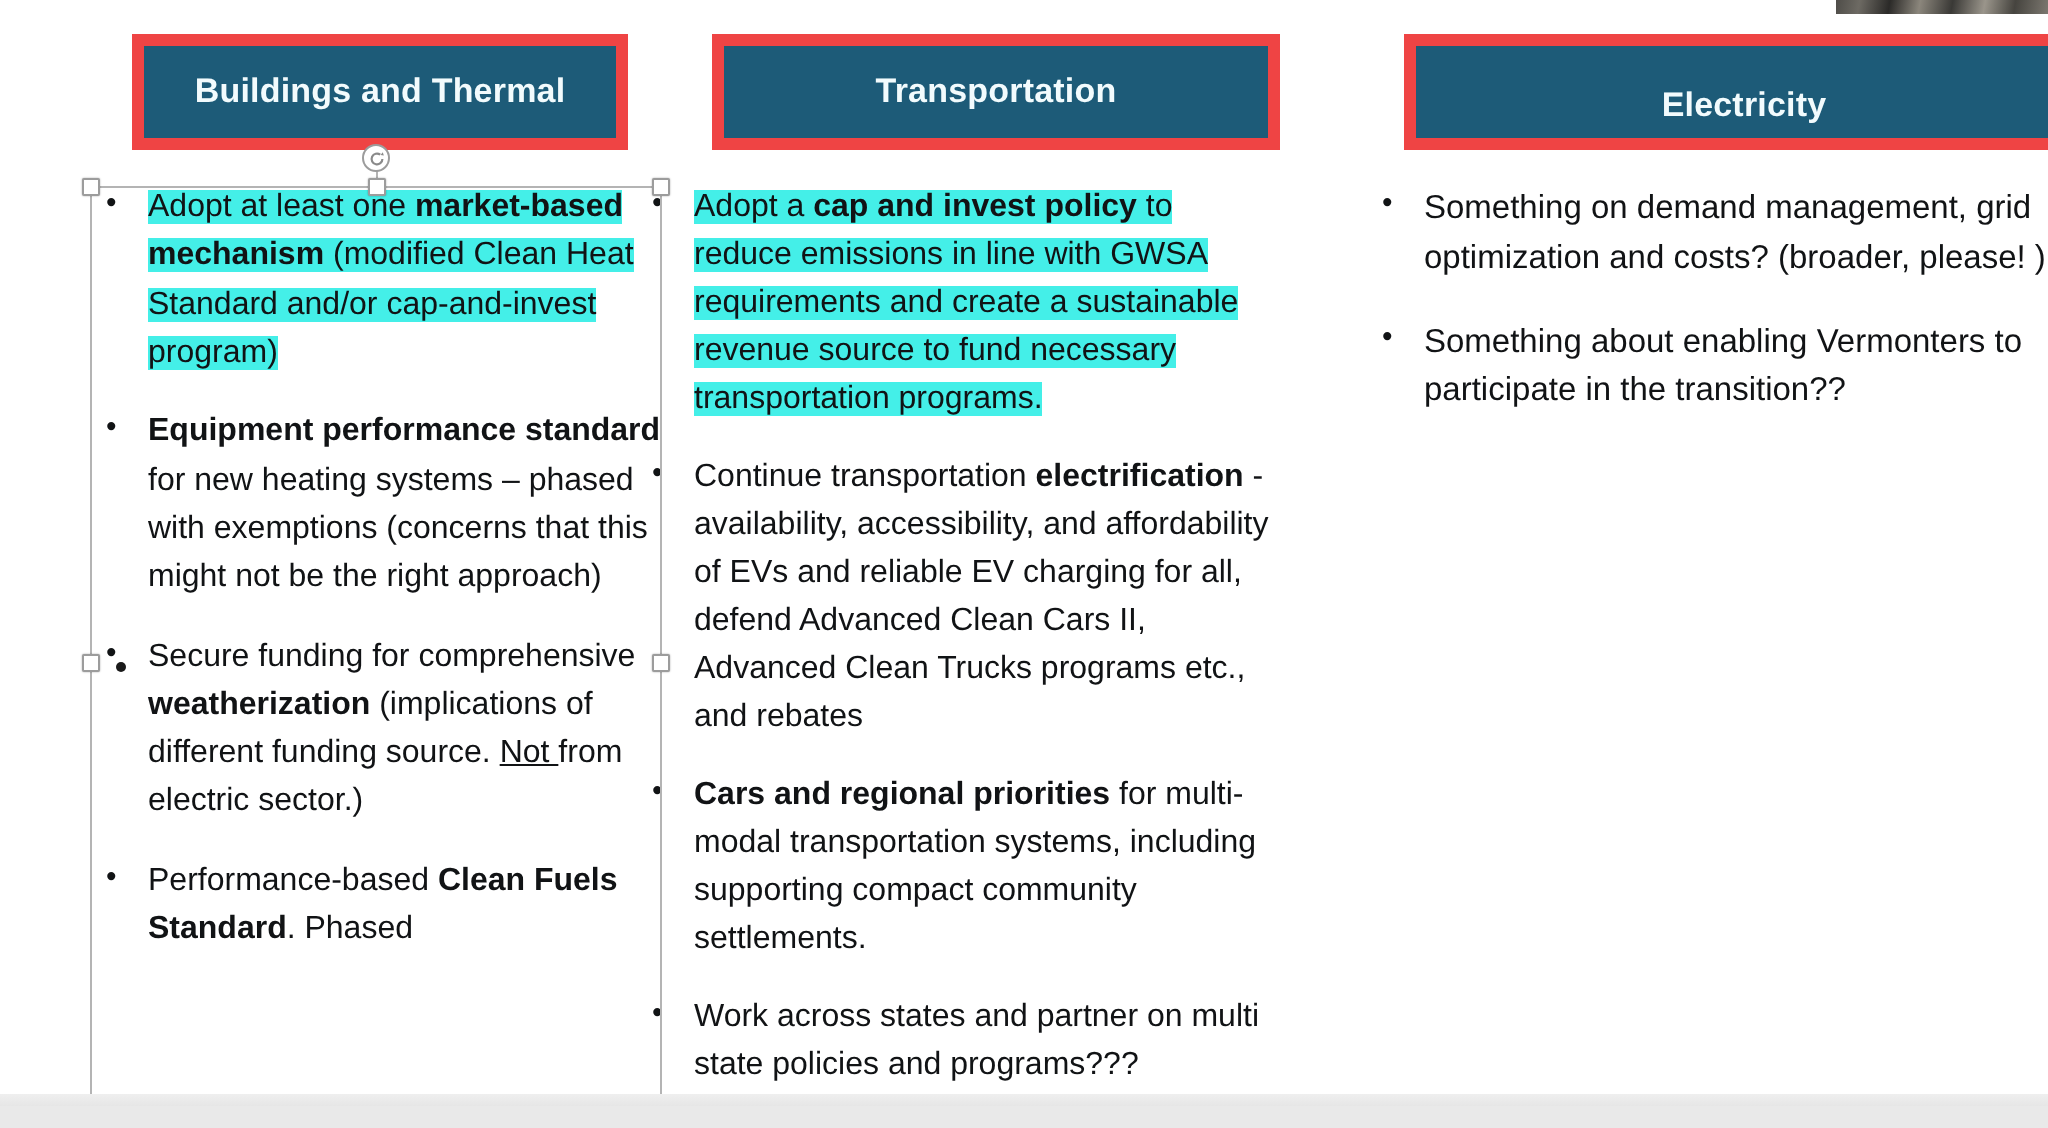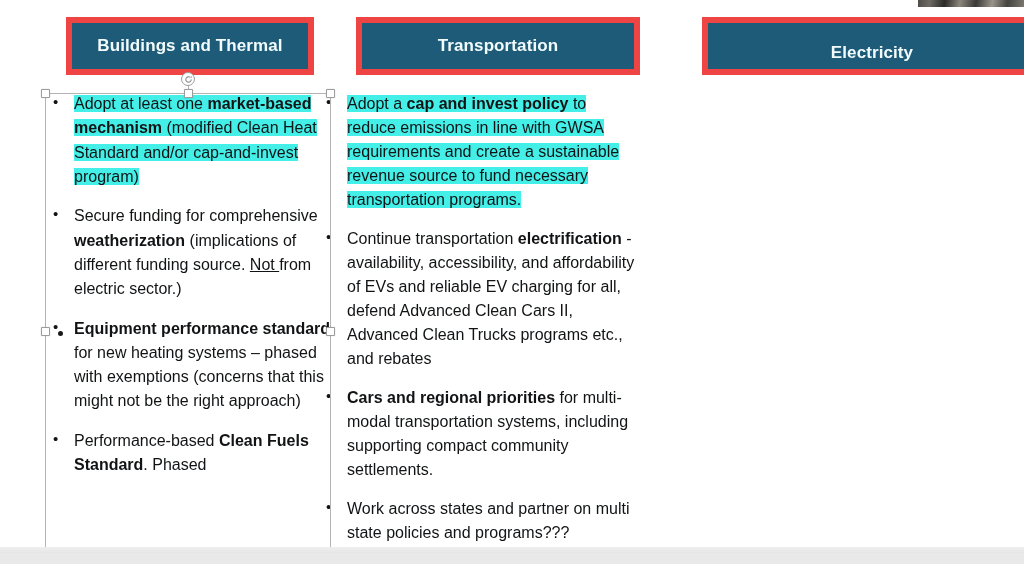--- a/index.html
+++ b/index.html
@@ -195,25 +195,25 @@
   </div>
 
   <div class="col" id="col-buildings">
     <ul class="bullets">
 
       <li>
         <span class="li-text"><span class="hl-block">Adopt at least one <b>market-based mechanism</b> (modified Clean Heat Standard and/or cap-and-invest program)</span></span>
       </li>
 
       <li>
+        <span class="li-text"><b>Equipment performance standard</b> for new heating systems – phased with exemptions (concerns that this might not be the right approach)</span>
+      </li>
+
+      <li>
         <span class="li-text">Secure funding for comprehensive <b>weatherization</b> (implications of different funding source. <u>Not </u>from electric sector.)</span>
-      </li>
-
-      <li>
-        <span class="li-text"><b>Equipment performance standard</b> for new heating systems – phased with exemptions (concerns that this might not be the right approach)</span>
       </li>
 
       <li>
         <span class="li-text">Performance-based <b>Clean Fuels Standard</b>. Phased</span>
       </li>
 
     </ul>
   </div>
 
   <div class="col" id="col-transport">
@@ -231,20 +231,33 @@
         <span class="li-text"><b>Cars and regional priorities</b> for multi-modal transportation systems, including supporting compact community settlements.</span>
       </li>
 
       <li>
         <span class="li-text">Work across states and partner on multi state policies and programs???</span>
       </li>
 
     </ul>
   </div>
 
+  <div class="col" id="col-electricity">
+    <ul class="bullets">
+
+      <li>
+        <span class="li-text">Something on demand management, grid optimization and costs? (broader, please! )</span>
+      </li>
+
+      <li>
+        <span class="li-text">Something about enabling Vermonters to participate in the transition??</span>
+      </li>
+
+    </ul>
+  </div>
 
   <div class="sel-frame">
     <div class="rotate-stem"></div>
     <div class="rotate-handle">
       <svg width="9" height="9" viewBox="0 0 10 10" aria-hidden="true">
         <path d="M8 5a3 3 0 1 1-1.2-2.4" fill="none" stroke="#8a8a8a" stroke-width="1.2"></path>
         <path d="M8.2 1.2 L7 2.8 L8.8 3.0 Z" fill="#8a8a8a"></path>
       </svg>
     </div>
 

